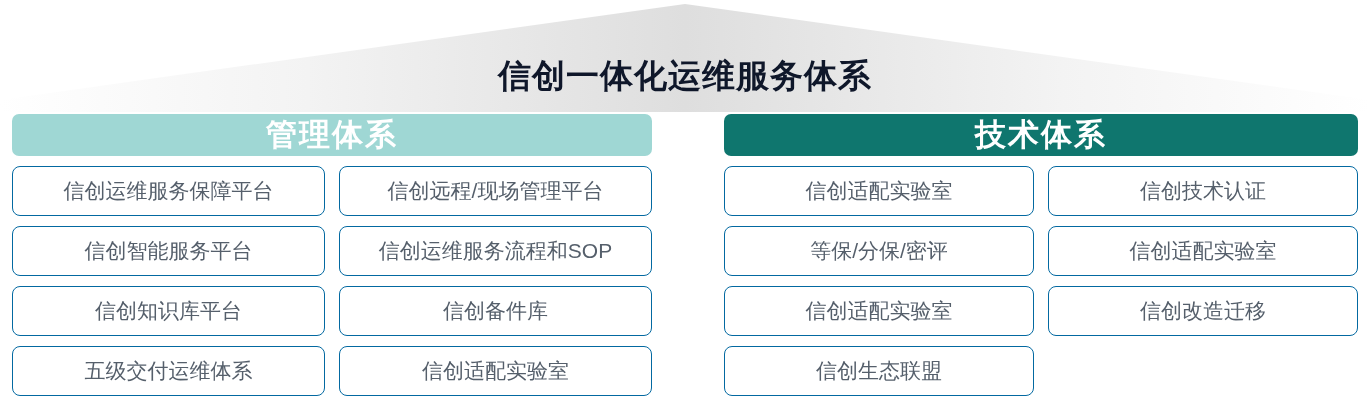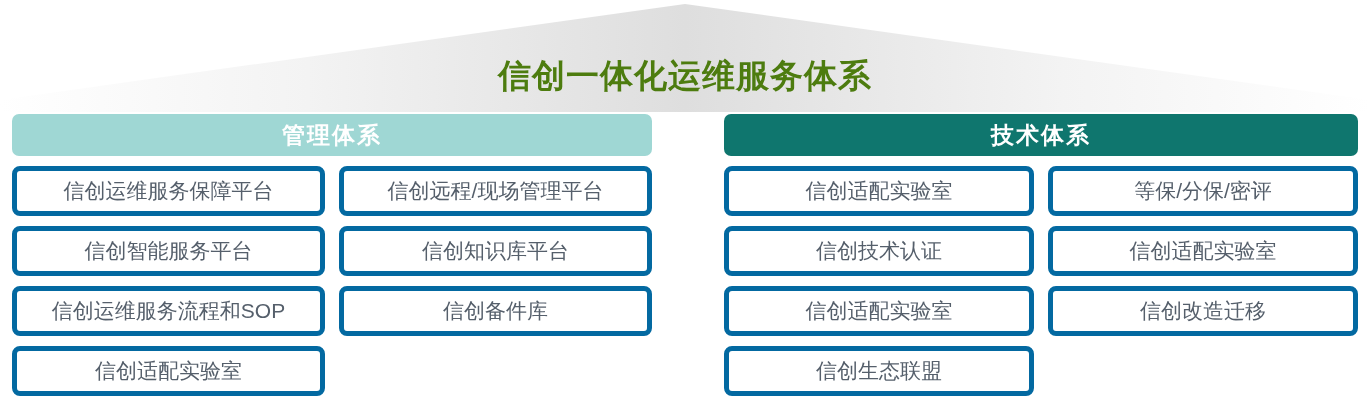--- a/index.html
+++ b/index.html
@@ -29,21 +29,21 @@
   
   #diagram-title {
     position: absolute;
     left: 0;
     top: 56px;
     width: 1370px;
     text-align: center;
     z-index: 2;
     font-size: 33px;
     font-weight: bold;
-    color: #4d7c0f;
+    color: #0f172a;
     letter-spacing: 1px;
     line-height: 40px;
     white-space: nowrap;
   }
 
   
   .group {
     position: absolute;
     top: 114px;
     z-index: 2;
@@ -51,39 +51,39 @@
   #group-management { left: 12px;  width: 640px; }
   #group-technology { left: 724px; width: 634px; }
 
   .group-header {
     height: 42px;
     border-radius: 7px;
     display: flex;
     align-items: center;
     justify-content: center;
     color: #ffffff;
-    font-size: 23px;
+    font-size: 31px;
     font-weight: bold;
     letter-spacing: 2px;
     box-sizing: border-box;
   }
   #header-management { background: #9fd7d4; }
   #header-technology { background: #0f766e; }
 
   .group-grid {
     margin-top: 10px;
     display: grid;
     grid-template-columns: 1fr 1fr;
     column-gap: 14px;
     row-gap: 10px;
   }
 
   .cell {
     height: 50px;
-    border: 5px solid #0369a1;
+    border: 1px solid #0369a1;
     border-radius: 8px;
     background: #ffffff;
     display: flex;
     align-items: center;
     justify-content: center;
     box-sizing: border-box;
     font-size: 21px;
     color: #555f6b;
     white-space: nowrap;
   }
@@ -109,31 +109,32 @@
 </svg>
 
 <div id="diagram-title">信创一体化运维服务体系</div>
 
 <div class="group" id="group-management">
   <div class="group-header" id="header-management">管理体系</div>
   <div class="group-grid">
     <div class="cell">信创运维服务保障平台</div>
     <div class="cell">信创远程/现场管理平台</div>
     <div class="cell">信创智能服务平台</div>
+    <div class="cell">信创运维服务流程和SOP</div>
     <div class="cell">信创知识库平台</div>
-    <div class="cell">信创运维服务流程和SOP</div>
     <div class="cell">信创备件库</div>
+    <div class="cell">五级交付运维体系</div>
     <div class="cell">信创适配实验室</div>
   </div>
 </div>
 
 <div class="group" id="group-technology">
   <div class="group-header" id="header-technology">技术体系</div>
   <div class="group-grid">
     <div class="cell">信创适配实验室</div>
+    <div class="cell">信创技术认证</div>
     <div class="cell">等保/分保/密评</div>
-    <div class="cell">信创技术认证</div>
     <div class="cell">信创适配实验室</div>
     <div class="cell">信创适配实验室</div>
     <div class="cell">信创改造迁移</div>
     <div class="cell">信创生态联盟</div>
   </div>
 </div>
 
 </body></html>

